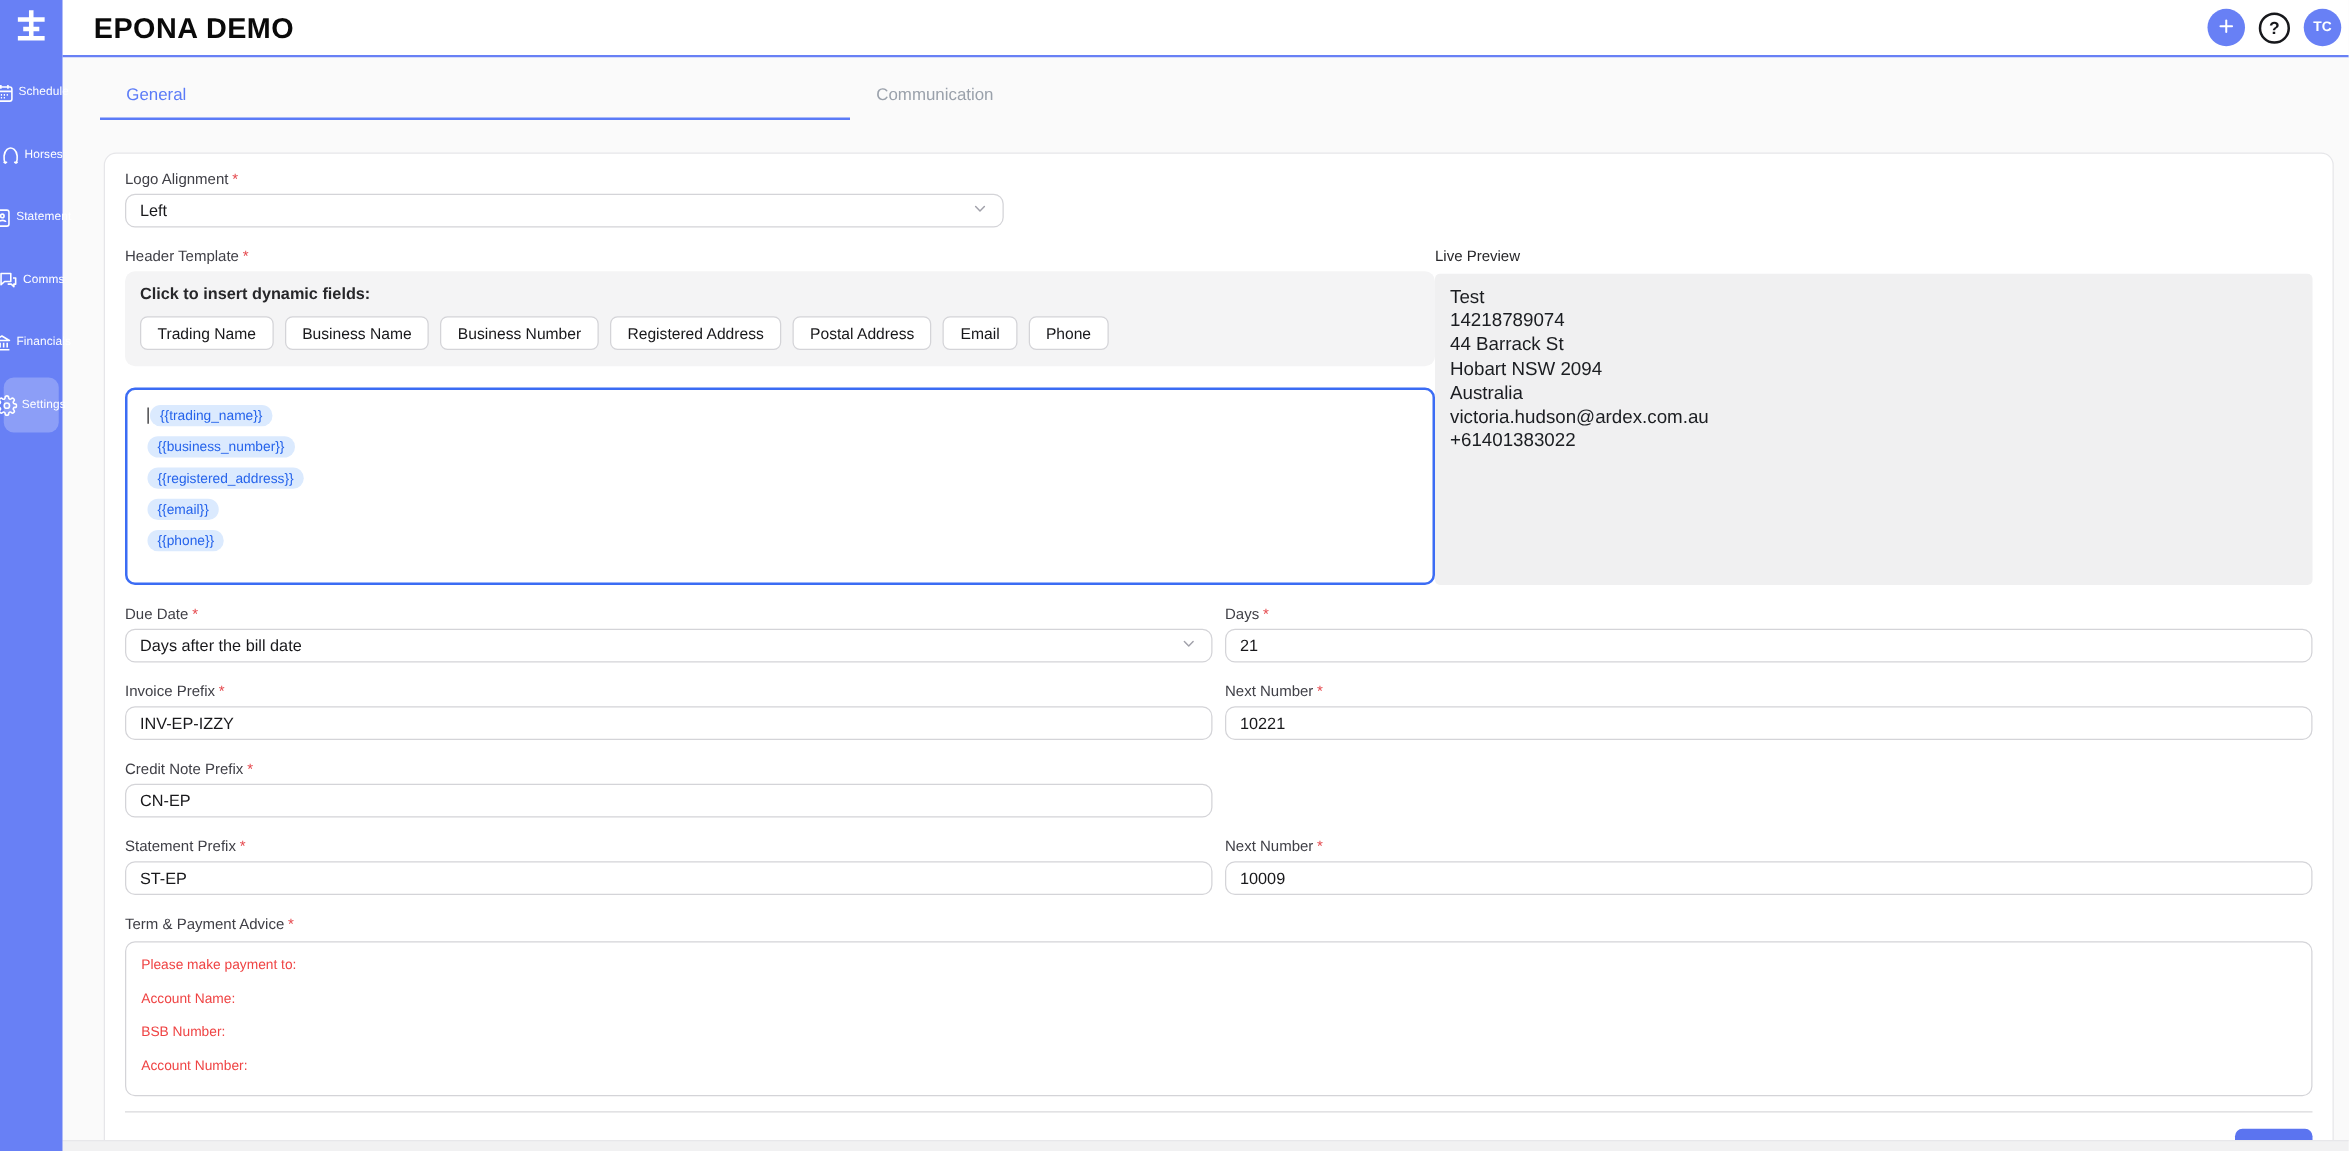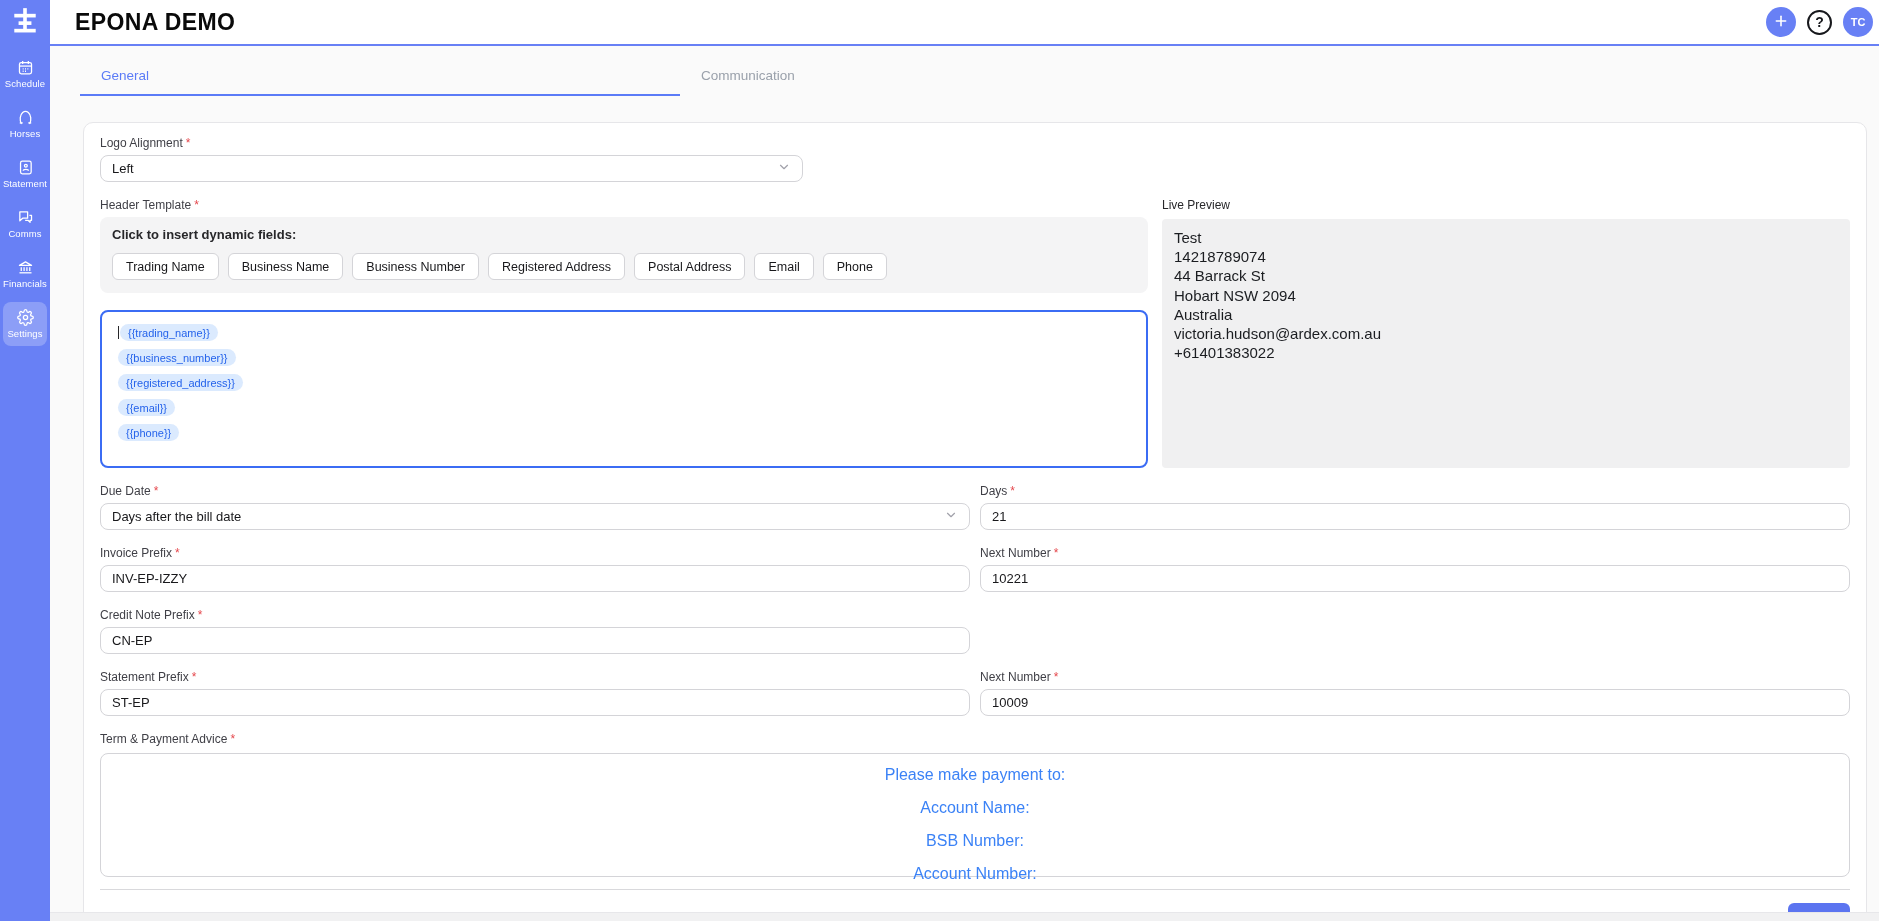--- a/index.html
+++ b/index.html
@@ -7,21 +7,21 @@
     --chip-bg:#dbeafe; --chip-text:#2563eb; --save-bg:#5b74f0; --required:#e5484d;
   }
   *{box-sizing:border-box; margin:0; padding:0;}
   html,body{width:1879px; height:921px; overflow:hidden;}
   body{font-family:"Liberation Sans","DejaVu Sans",sans-serif; background:#fafafa; position:relative; color:#18181b;}
 
   
   .sidebar{position:absolute; left:0; top:0; width:50px; height:921px; background:var(--brand); z-index:5;}
   .logo-box{height:46px; display:flex; align-items:center; justify-content:center; color:#fff;}
   .nav{padding:6px 3px 0 3px;}
-  .nav-item{height:44px; margin-bottom:6px; border-radius:8px; color:#fff; display:flex; flex-direction:column;
+  .nav-item{height:44px; margin-bottom:6px; border-radius:8px; color:#fff; display:flex; flex-direction:row;
             align-items:center; justify-content:center; gap:3px; cursor:pointer;}
   .nav-item.active{background:rgba(255,255,255,.24);}
   .nav-item .nav-label{font-size:9.5px; line-height:10px; letter-spacing:.1px; white-space:nowrap;}
   .nav-item svg{display:block;}
 
   
   .topbar{position:absolute; left:50px; top:0; right:0; height:46px; background:#fff;
           border-bottom:2px solid var(--brand); display:flex; align-items:center;}
   .app-title{margin-left:25px; font-size:23px; font-weight:800; letter-spacing:.4px; color:#0a0a0a;}
   .topbar-actions{margin-left:auto; margin-right:6px; display:flex; align-items:center; gap:11px;}
@@ -46,21 +46,21 @@
   .req{color:var(--required); margin-left:3px;}
 
   .control{height:27px; width:100%; border:1px solid #d4d4d8; border-radius:8px; background:#fff;
            font-size:13px; color:#18181b; padding:0 11px; font-family:inherit;}
   input.control{outline:none;}
   .select{display:flex; align-items:center; justify-content:space-between; cursor:pointer;}
   .select .chev{color:#a1a1aa; flex:none; margin-left:8px;}
 
   .w-half{width:703px;}
 
-  .ht-row{display:flex; gap:14px; margin-top:16px;}
+  .ht-row{display:flex; margin-top:16px;}
   .ht-left{width:1048px;}
   .insert-panel{background:#f4f4f5; border-radius:8px; padding:10px 12px 13px 12px;}
   .insert-hint{font-size:13px; font-weight:600; color:#27272a; margin-bottom:11px;}
   .insert-buttons{display:flex; gap:9px;}
   .field-btn{height:27px; padding:0 13px; background:#fff; border:1px solid #d4d4d8; border-radius:6px;
              font-size:12.5px; color:#18181b; font-family:inherit; cursor:pointer; white-space:nowrap;}
   .ht-editor{margin-top:17px; height:158px; border:2px solid var(--editor-focus); border-radius:8px;
              padding:12px 16px; background:#fff; cursor:text;}
   .chip-line{margin-bottom:8px; display:flex; align-items:center;}
   .caret{width:1px; height:13px; background:#27272a; margin-right:1px;}
@@ -68,21 +68,21 @@
         padding:2.5px 8px; border-radius:10px; cursor:pointer;}
   .ht-right{flex:1; display:flex; flex-direction:column;}
   .preview-label{font-size:12px; color:#27272a; margin-bottom:7px;}
   .preview-panel{flex:1; background:#f0f0f1; border-radius:4px; padding:9px 12px; font-size:15px;
                  line-height:19.2px; color:#1b1d21;}
 
   .grid-row{display:grid; grid-template-columns:1fr 1fr; gap:10px; margin-top:16px;}
 
   .term-editor{margin-top:7px; height:124px; border:1px solid #d4d4d8; border-radius:8px; padding:12px 12px;
                background:#fff; cursor:text;}
-  .term-editor p{font-size:16px; color:#3b82f6; margin-bottom:15px;text-align:center;}
+  .term-editor p{font-size:11px; color:#ef4444; margin-bottom:15px;}
 
   .divider{border:none; border-top:1px solid #d9d9dc; margin:12px 0 0 0;}
   .save-row{margin-top:13px; display:flex; justify-content:flex-end;}
   .save-btn{background:var(--save-bg); color:#fff; border:none; border-radius:6px; padding:7px 15px;
             font-size:13.5px; font-weight:700; font-family:inherit; cursor:pointer;}
 
   .bottom-strip{position:absolute; left:50px; right:0; bottom:0; height:9px; background:#f1f1f2;
                 border-top:1px solid #e7e7ea;}
 </style>
 </head>

